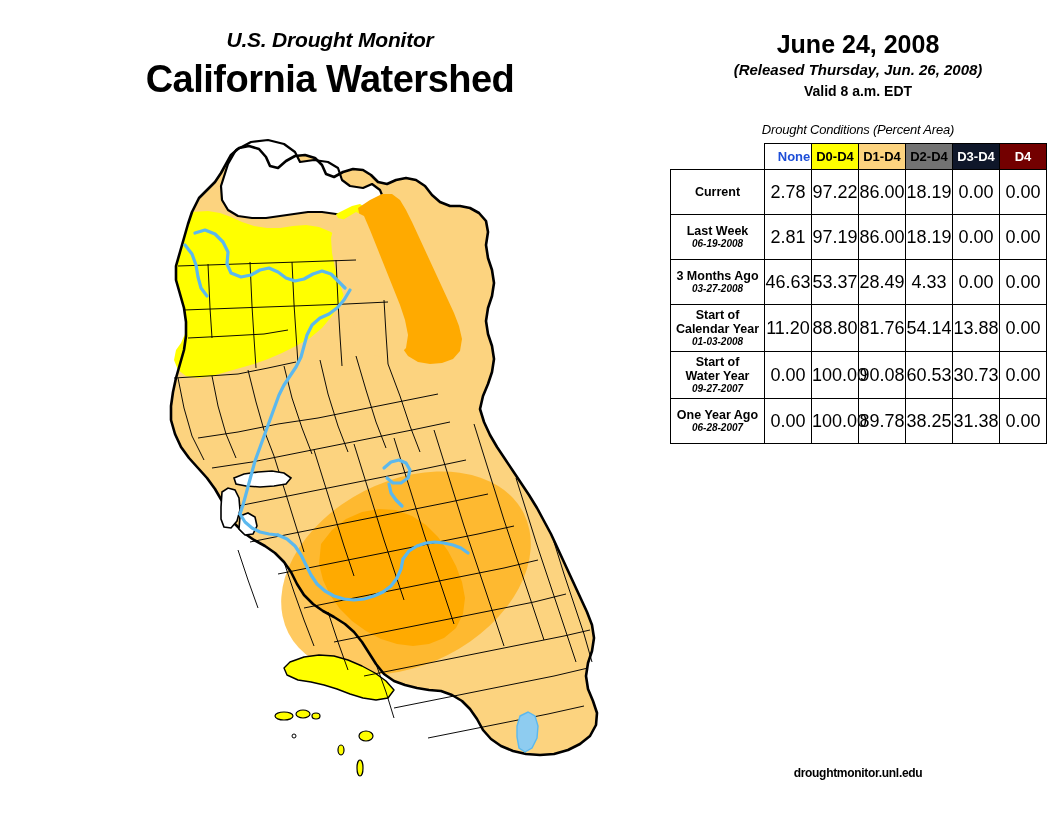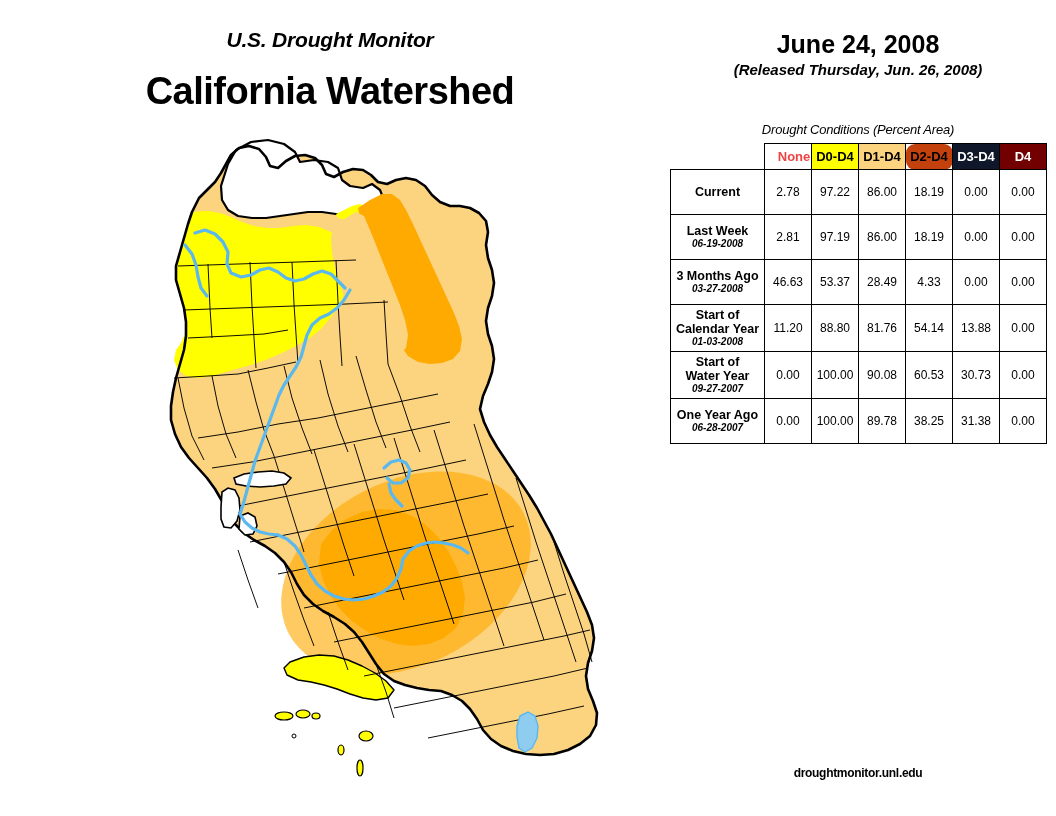--- a/index.html
+++ b/index.html
@@ -33,21 +33,21 @@
     font-weight: bold;
     font-style: italic;
     letter-spacing: -0.2px;
     line-height: 24px;
   }
   #title-main {
     font-size: 38px;
     font-weight: bold;
     line-height: 46px;
     letter-spacing: -0.5px;
-    margin-top: 16px;
+    margin-top: 4px;
   }
   #map-wrap {
     position: absolute;
     left: 88px; top: 138px;
     width: 525px; height: 665px;
   }
   #map-svg { display: block; }
 
   
   #right-panel {
@@ -121,21 +121,21 @@
     padding: 3px 2px;
   }
   #stats-table tbody td.rowlabel .sub {
     display: block;
     font-size: 10px;
     font-style: italic;
     font-weight: bold;
     line-height: 12px;
   }
   #stats-table tbody td.val {
-    font-size: 12px;
+    font-size: 18px;
     height: 44px;
   }
   col.c-label { width: 94px; }
   col.c-val   { width: 47px; }
   #site-url {
     position: absolute;
     left: 0; top: 766px;
     width: 396px;
     text-align: center;
     font-size: 12px;
@@ -463,41 +463,42 @@
       </g>
     </svg>
   </div>
 </div>
 
 <div id="right-panel">
 
   <div id="date-block">
     <div id="report-date">June 24, 2008</div>
     <div id="release-date">(Released Thursday, Jun. 26, 2008)</div>
+    <div id="valid-time">Valid 8 a.m. EDT</div>
   </div>
 
   <div id="table-caption">Drought Conditions (Percent Area)</div>
 
   <table id="stats-table">
     <colgroup>
       <col class="c-label">
         <col class="c-val">
         <col class="c-val">
         <col class="c-val">
       <col class="c-val">
         <col class="c-val">
         <col class="c-val">
     </colgroup>
     <thead>
       <tr>
         <th class="corner"></th>
-        <th style="background: rgb(255, 255, 255); color: #ef4444; padding-left: 12px;">None</th>
+        <th style="background: rgb(255, 255, 255); color: #1d4ed8; padding-left: 12px;">None</th>
         <th style="background: rgb(255, 255, 0); color: rgb(0, 0, 0);">D0-D4</th>
         <th style="background: rgb(252, 211, 127); color: rgb(0, 0, 0);">D1-D4</th>
-        <th style="background: #c2410c; color: rgb(0, 0, 0); border-radius: 9px;">D2-D4</th>
+        <th style="background: #737373; color: rgb(0, 0, 0);">D2-D4</th>
         <th style="background: #0f172a; color: rgb(255, 255, 255);">D3-D4</th>
         <th style="background: rgb(115, 0, 0); color: rgb(255, 255, 255);">D4</th>
       </tr>
     </thead>
     <tbody>
         <tr>
           <td class="rowlabel">Current</td>
           <td class="val">2.78</td>
           <td class="val">97.22</td>
           <td class="val">86.00</td>

